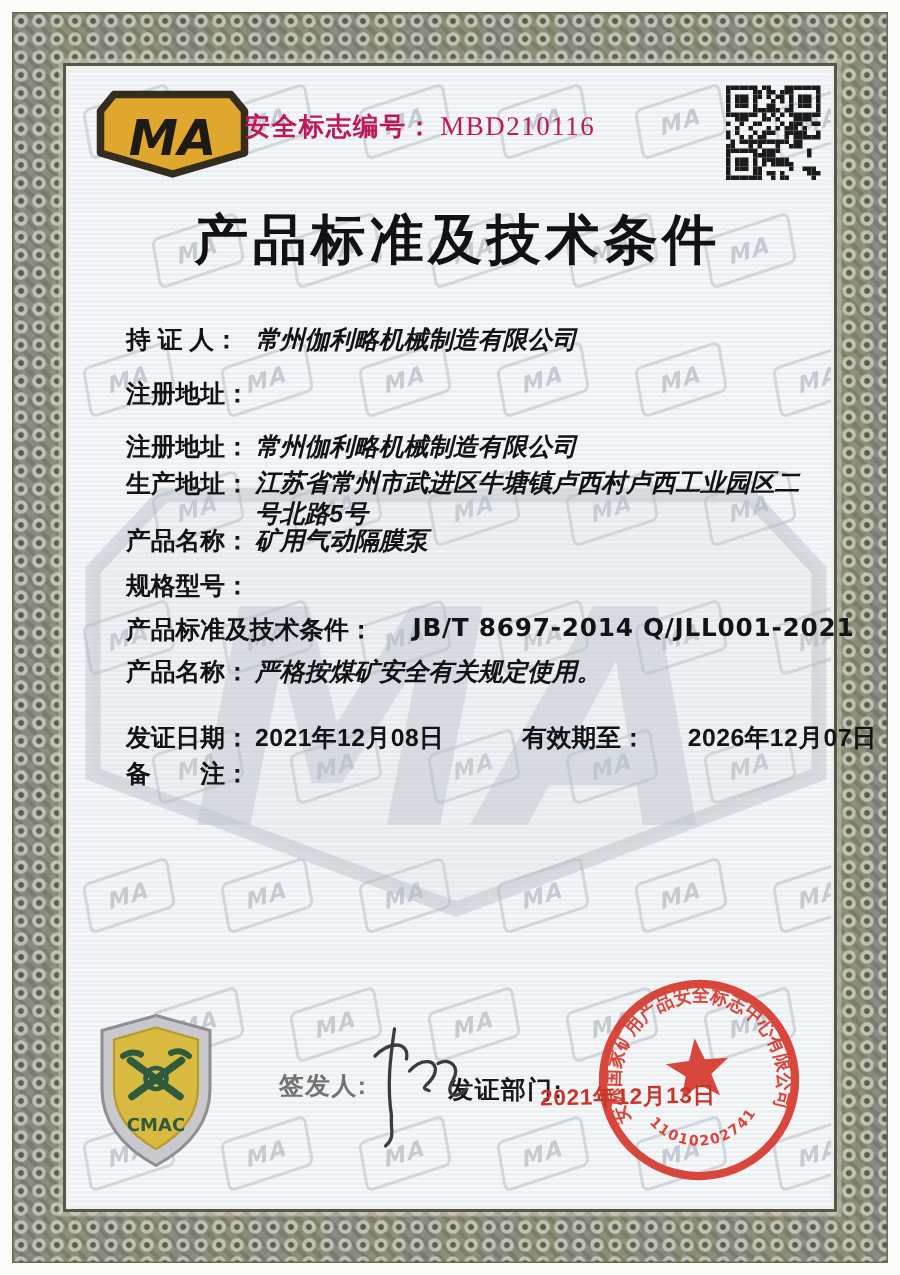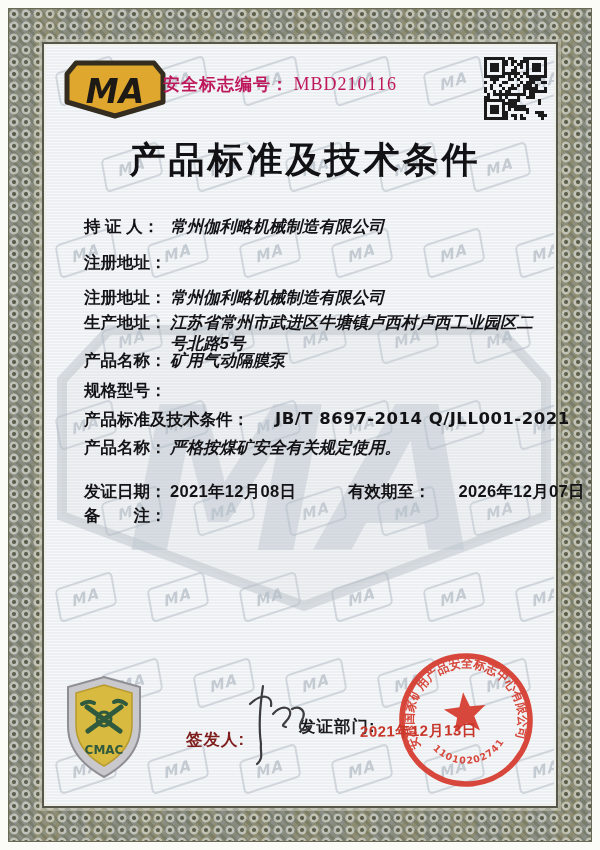--- a/index.html
+++ b/index.html
@@ -46,21 +46,21 @@
   .row .val.wrap{width:372px;line-height:21px;}
   .row.long .lab{flex:0 0 auto;}
   .row.long .val{margin-left:26px;font-weight:600;}
   .dates .lab2{font-size:16.5px;font-weight:600;margin-left:30px;white-space:nowrap;}
   .dates .val{font-style:normal;font-weight:700;letter-spacing:.3px;}
   .dates .v1{width:148px;}
 
   .statement{left:58px;top:549px;width:486px;font-size:16px;line-height:20.5px;font-weight:700;
     font-style:italic;color:#17171a;text-indent:2em;text-align:justify;}
 
-  .signer{left:186px;top:713px;font-size:16.5px;font-weight:700;letter-spacing:1px;color:#7f1d1d;margin-top:16px;}
+  .signer{left:186px;top:713px;font-size:16.5px;font-weight:700;letter-spacing:1px;color:#737373;}
   .issuer{left:299px;top:716px;font-size:16.5px;font-weight:700;letter-spacing:1px;color:#1a1a1d;}
   .sig{left:233px;top:676px;}
   .cmac{left:62px;top:674px;}
   .seal{left:396px;top:650px;z-index:4;}
   .sealdate{left:360px;top:722px;font-size:15px;font-weight:700;color:#c8362a;z-index:5;transform:rotate(-1deg);letter-spacing:.5px;}
 
   .qr{left:484px;top:57px;}
   .qr i{display:block;}
 </style>
 </head>

